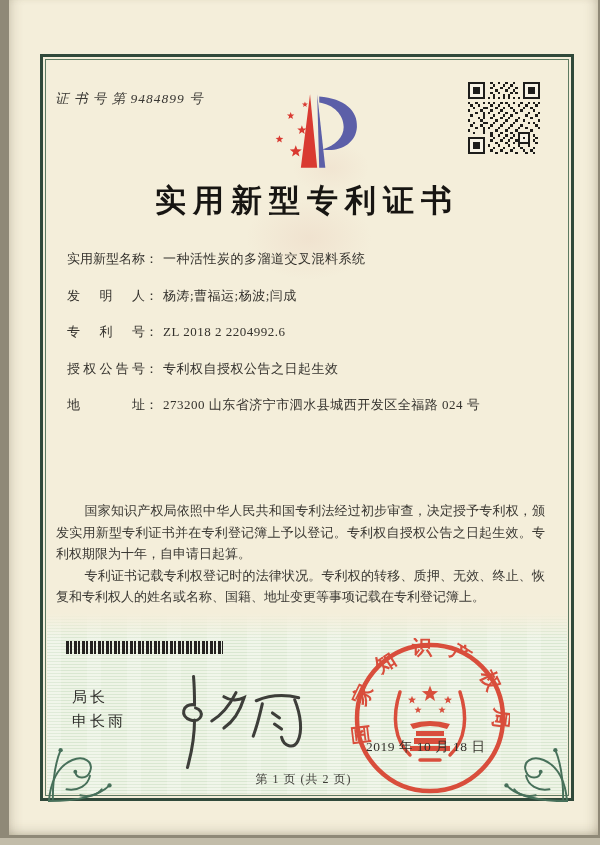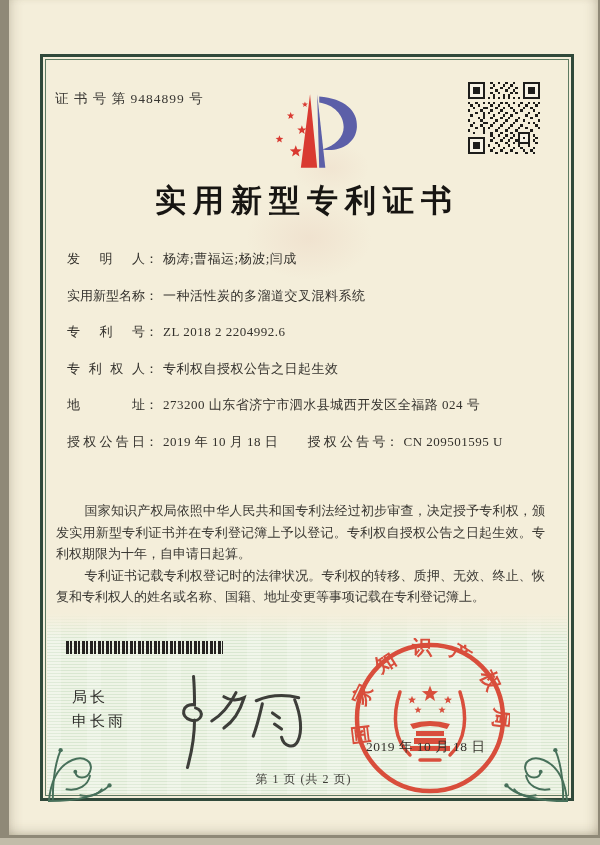--- a/index.html
+++ b/index.html
@@ -23,21 +23,21 @@
   .frame-inner { position:absolute; inset:2px; border:1px solid #5d7a62; }
 
   .band { position:absolute; left:4px; right:4px; bottom:4px; height:181px;
           background:
             repeating-linear-gradient(90deg, rgba(255,255,255,.18) 0 14px, rgba(255,255,255,0) 14px 40px),
             repeating-linear-gradient(0deg, #d9e7d1 0 1px, #eef4e6 1px 3px); }
   .band::before { content:""; position:absolute; left:0; right:0; top:0; height:26px;
           background:linear-gradient(#f4eeda, rgba(244,238,218,0)); }
 
   .certno { position:absolute; left:46px; top:90px; font-size:13.5px; color:#3a3834;
-            letter-spacing:1px; }
+            letter-spacing:1px;font-style:italic; }
 
   .logo { position:absolute; left:246px; top:82px; width:106px; height:92px; }
   .qr   { position:absolute; left:459px; top:82px; width:72px; height:72px; }
 
   .title { position:absolute; left:0; top:180px; width:589px; text-align:center;
            font-size:31px; font-weight:700; color:#171512; letter-spacing:7px;
            text-indent:7px; }
 
   .rows { position:absolute; left:58px; top:248px; width:486px; color:#33312c; }
   .frow { margin-bottom:14.6px; font-size:13px; line-height:22px; white-space:nowrap; }
@@ -292,37 +292,33 @@
           <rect x="19" y="28" width="1" height="1"></rect>
           <rect x="23" y="28" width="1" height="1"></rect>
           <rect x="26" y="28" width="1" height="1"></rect>
       </g>
     </svg>
 
     <h1 class="title">实用新型专利证书</h1>
 
     <div class="rows">
       <div class="frow">
-        <span class="flabel">发　明　人</span><span class="fcolon">：</span><span class="fvalue">杨涛;曹福运;杨波;闫成</span>
+        <span class="flabel">实用新型名称</span><span class="fcolon">：</span><span class="fvalue">一种活性炭的多溜道交叉混料系统</span>
       </div>
       <div class="frow">
-        <span class="flabel">实用新型名称</span><span class="fcolon">：</span><span class="fvalue">一种活性炭的多溜道交叉混料系统</span>
+        <span class="flabel">发　明　人</span><span class="fcolon">：</span><span class="fvalue">杨涛;曹福运;杨波;闫成</span>
       </div>
       <div class="frow">
         <span class="flabel">专　利　号</span><span class="fcolon">：</span><span class="fvalue">ZL 2018 2 2204992.6</span>
       </div>
       <div class="frow">
-        <span class="flabel">专利权人</span><span class="fcolon">：</span><span class="fvalue">专利权自授权公告之日起生效</span>
+        <span class="flabel">授权公告号</span><span class="fcolon">：</span><span class="fvalue">专利权自授权公告之日起生效</span>
       </div>
       <div class="frow">
         <span class="flabel">地　　　址</span><span class="fcolon">：</span><span class="fvalue">273200 山东省济宁市泗水县城西开发区全福路 024 号</span>
-      </div>
-      <div class="frow">
-        <span><span class="flabel">授权公告日</span><span class="fcolon">：</span><span class="fvalue">2019 年 10 月 18 日</span></span>
-        <span class="gpair2"><span class="flabel">授权公告号</span><span class="fcolon">：</span><span class="fvalue">CN 209501595 U</span></span>
       </div>
     </div>
 
     <div class="paras">
       <p>国家知识产权局依照中华人民共和国专利法经过初步审查，决定授予专利权，颁发实用新型专利证书并在专利登记簿上予以登记。专利权自授权公告之日起生效。专利权期限为十年，自申请日起算。</p>
       <p>专利证书记载专利权登记时的法律状况。专利权的转移、质押、无效、终止、恢复和专利权人的姓名或名称、国籍、地址变更等事项记载在专利登记簿上。</p>
     </div>
 
     <div class="barcode"></div>
 

